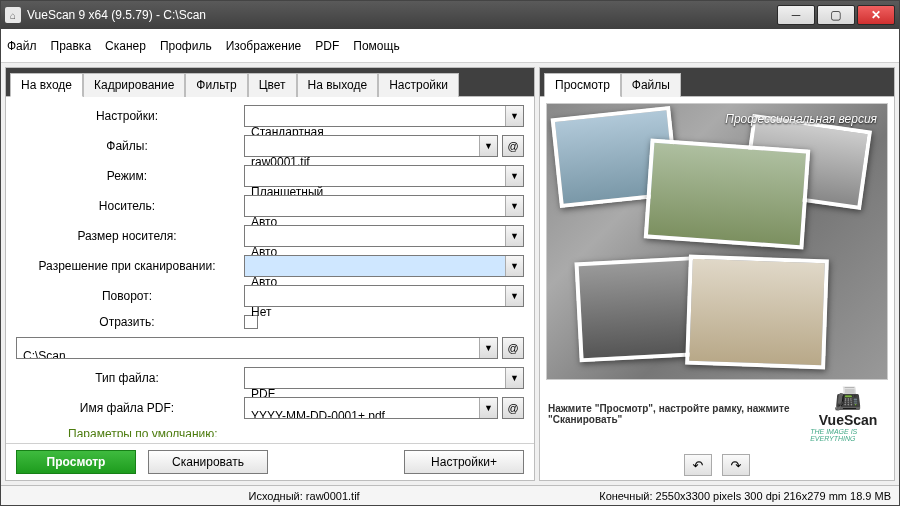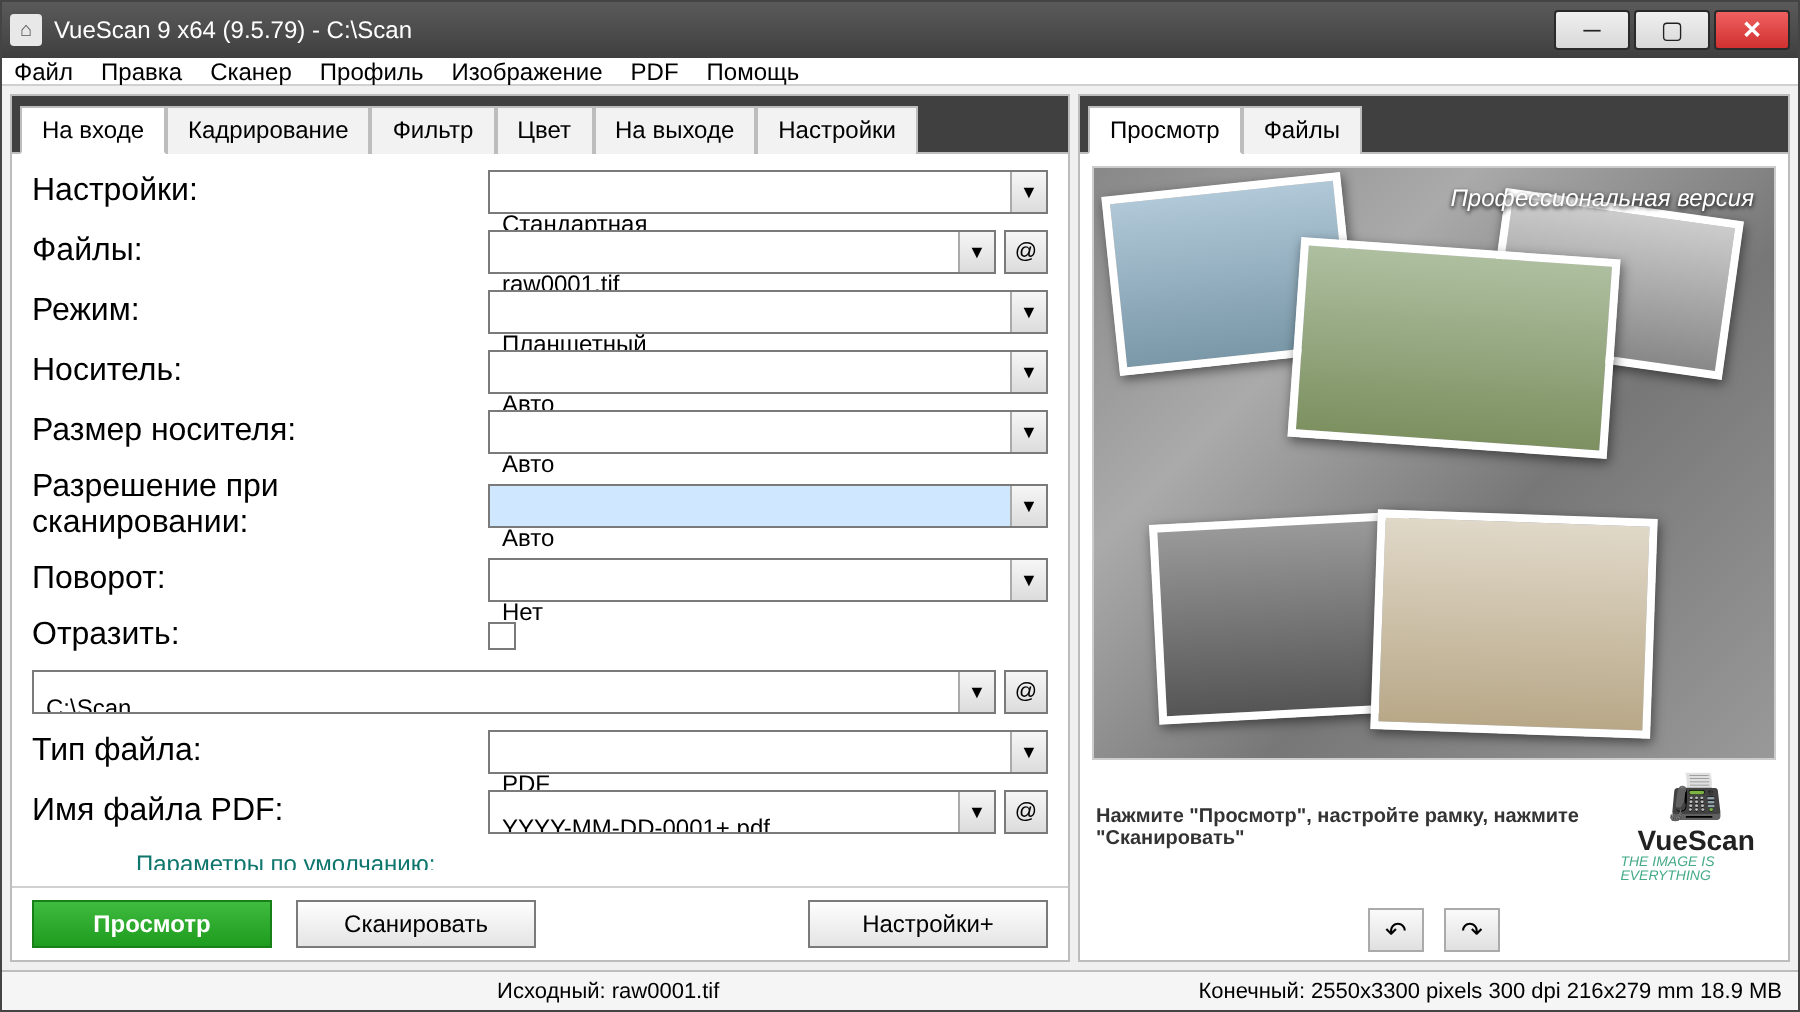--- a/index.html
+++ b/index.html
@@ -5,32 +5,32 @@
   * { box-sizing: border-box; margin: 0; padding: 0; font-family: Tahoma, Arial, sans-serif; }
   body { background: #fff; font-size: 12px; }
   .window { width: 900px; height: 506px; border: 1px solid #444; display: flex; flex-direction: column; background: #f0f0f0; }
   .titlebar { height: 28px; background: linear-gradient(#5a5a5a,#3f3f3f); display: flex; align-items: center; padding: 0 4px; color: #fff; }
   .titlebar-icon { width: 16px; height: 16px; background: #e8e8e8; border-radius: 2px; margin-right: 6px; display:flex; align-items:center; justify-content:center; color:#555; font-size:10px;}
   .titlebar-text { flex: 1; font-size: 12px; }
   .winbtns { display: flex; gap: 2px; }
   .winbtn { width: 38px; height: 20px; border: 1px solid #2a2a2a; border-radius: 2px; display: flex; align-items: center; justify-content: center; font-size: 12px; cursor: pointer; }
   .winbtn.min, .winbtn.max { background: linear-gradient(#f0f0f0,#d8d8d8); color:#222; }
   .winbtn.close { background: linear-gradient(#f06060,#d03030); color: #fff; font-weight:bold; }
-  .menubar { height: 14px; background: #fff; display: flex; align-items: center; padding: 0 6px; gap: 14px; border-bottom: 1px solid #d0d0d0; }
+  .menubar { height: 34px; background: #fff; display: flex; align-items: center; padding: 0 6px; gap: 14px; border-bottom: 1px solid #d0d0d0; }
   .menubar span { cursor: pointer; font-size: 12px; }
   .content { flex: 1; display: flex; padding: 4px; gap: 4px; overflow: hidden; }
   .panel { border: 1px solid #bdbdbd; background: #fff; display: flex; flex-direction: column; }
   .panel.left { flex: 1; }
   .panel.right { width: 356px; }
   .tabs { display: flex; border-bottom: 1px solid #bdbdbd; padding: 4px 4px 0 4px; background: #404040; gap: 0; }
   .tab { border: 1px solid #bdbdbd; border-bottom: none; padding: 4px 10px; background: #f2f2f2; font-size: 12px; cursor: pointer; margin-right: 0; position: relative; top: 1px; }
   .tab.active { background: #fff; border-bottom: 1px solid #fff; }
   .form-area { flex: 1; overflow: hidden; padding: 8px 10px 0 10px; }
   .row { display: flex; align-items: center; margin-bottom: 8px; }
-  .row label { width: 228px; text-align: left; padding-right: 6px; font-size: 16px; }
+  .row label { width: 228px; text-align: center; padding-right: 6px; font-size: 12px; }
   .combo { flex: 1; position: relative; display: flex; }
   .combo input, .combo .sel { flex:1; height: 22px; border: 1px solid #7a7a7a; padding: 16px 22px 0 6px; font-size: 12px; background: #fff; line-height: 20px; }
   .combo .sel.highlight { background: #cfe7ff; }
   .combo .arrow { position: absolute; right: 1px; top: 1px; width: 18px; height: 20px; background: linear-gradient(#f6f6f6,#dcdcdc); border-left: 1px solid #aaa; display: flex; align-items: center; justify-content: center; font-size: 9px; cursor: pointer; }
   .atbtn { width: 22px; height: 22px; border: 1px solid #7a7a7a; margin-left: 4px; display: flex; align-items: center; justify-content: center; background: linear-gradient(#f6f6f6,#dcdcdc); cursor: pointer; font-size: 11px; }
   .checkbox { width: 14px; height: 14px; border: 1px solid #7a7a7a; background: #fff; }
   .buttons { display:flex; gap:12px; padding: 6px 10px; border-top: 1px solid #d0d0d0; align-items:center; }
   .btn { height: 24px; padding: 0 20px; border: 1px solid #7a7a7a; background: linear-gradient(#fefefe,#e4e4e4); cursor: pointer; font-size: 12px; display:flex; align-items:center; justify-content:center; min-width: 120px;}
   .btn.primary { background: linear-gradient(#3fbb3f,#1e9c1e); color: #fff; border-color:#178017; font-weight:bold; }
   .statusbar { height: 20px; border-top: 1px solid #bdbdbd; display: flex; align-items: center; padding: 0 8px; background: #f5f5f5; font-size: 11px; }
@@ -47,21 +47,21 @@
   .p5 { right:60px; bottom:12px; width:140px; height:110px; transform:rotate(2deg); background:linear-gradient(#e0d8c8,#b8a888);}
   .vertext { position:absolute; top:8px; right:10px; color:#fff; font-size:12px; text-shadow:0 1px 2px #000; font-style:italic;}
   .logo-area { display:flex; align-items:center; gap:6px; padding:0 8px 6px 8px; justify-content:space-between;}
   .hint { font-size:10px; color:#333; font-weight:bold;}
   .logo { display:flex; flex-direction:column; align-items:center; }
   .logo .ic { font-size:22px; }
   .logo .name { font-size:14px; font-weight:bold; color:#222;}
   .logo .tag { font-size:7px; color:#4a8; font-style:italic;}
   .thumbbtns { display:flex; justify-content:center; gap:10px; padding:6px 0 4px 0;}
   .thumbbtn { width:28px; height:22px; border:1px solid #aaa; background:linear-gradient(#fafafa,#e0e0e0); display:flex; align-items:center; justify-content:center; cursor:pointer; font-size:13px;}
-  .cutoff { color:#0f766e; margin-left:52px; font-size:12px; height:10px; overflow:hidden;}
+  .cutoff { color:#4d7c0f; margin-left:52px; font-size:12px; height:10px; overflow:hidden;}
 </style>
 </head>
 <body>
 
 <div class="window">
   <div class="titlebar">
     <div class="titlebar-icon">⌂</div>
     <div class="titlebar-text">VueScan 9 x64 (9.5.79) - C:\Scan</div>
     <div class="winbtns">
       <div class="winbtn min">─</div>

